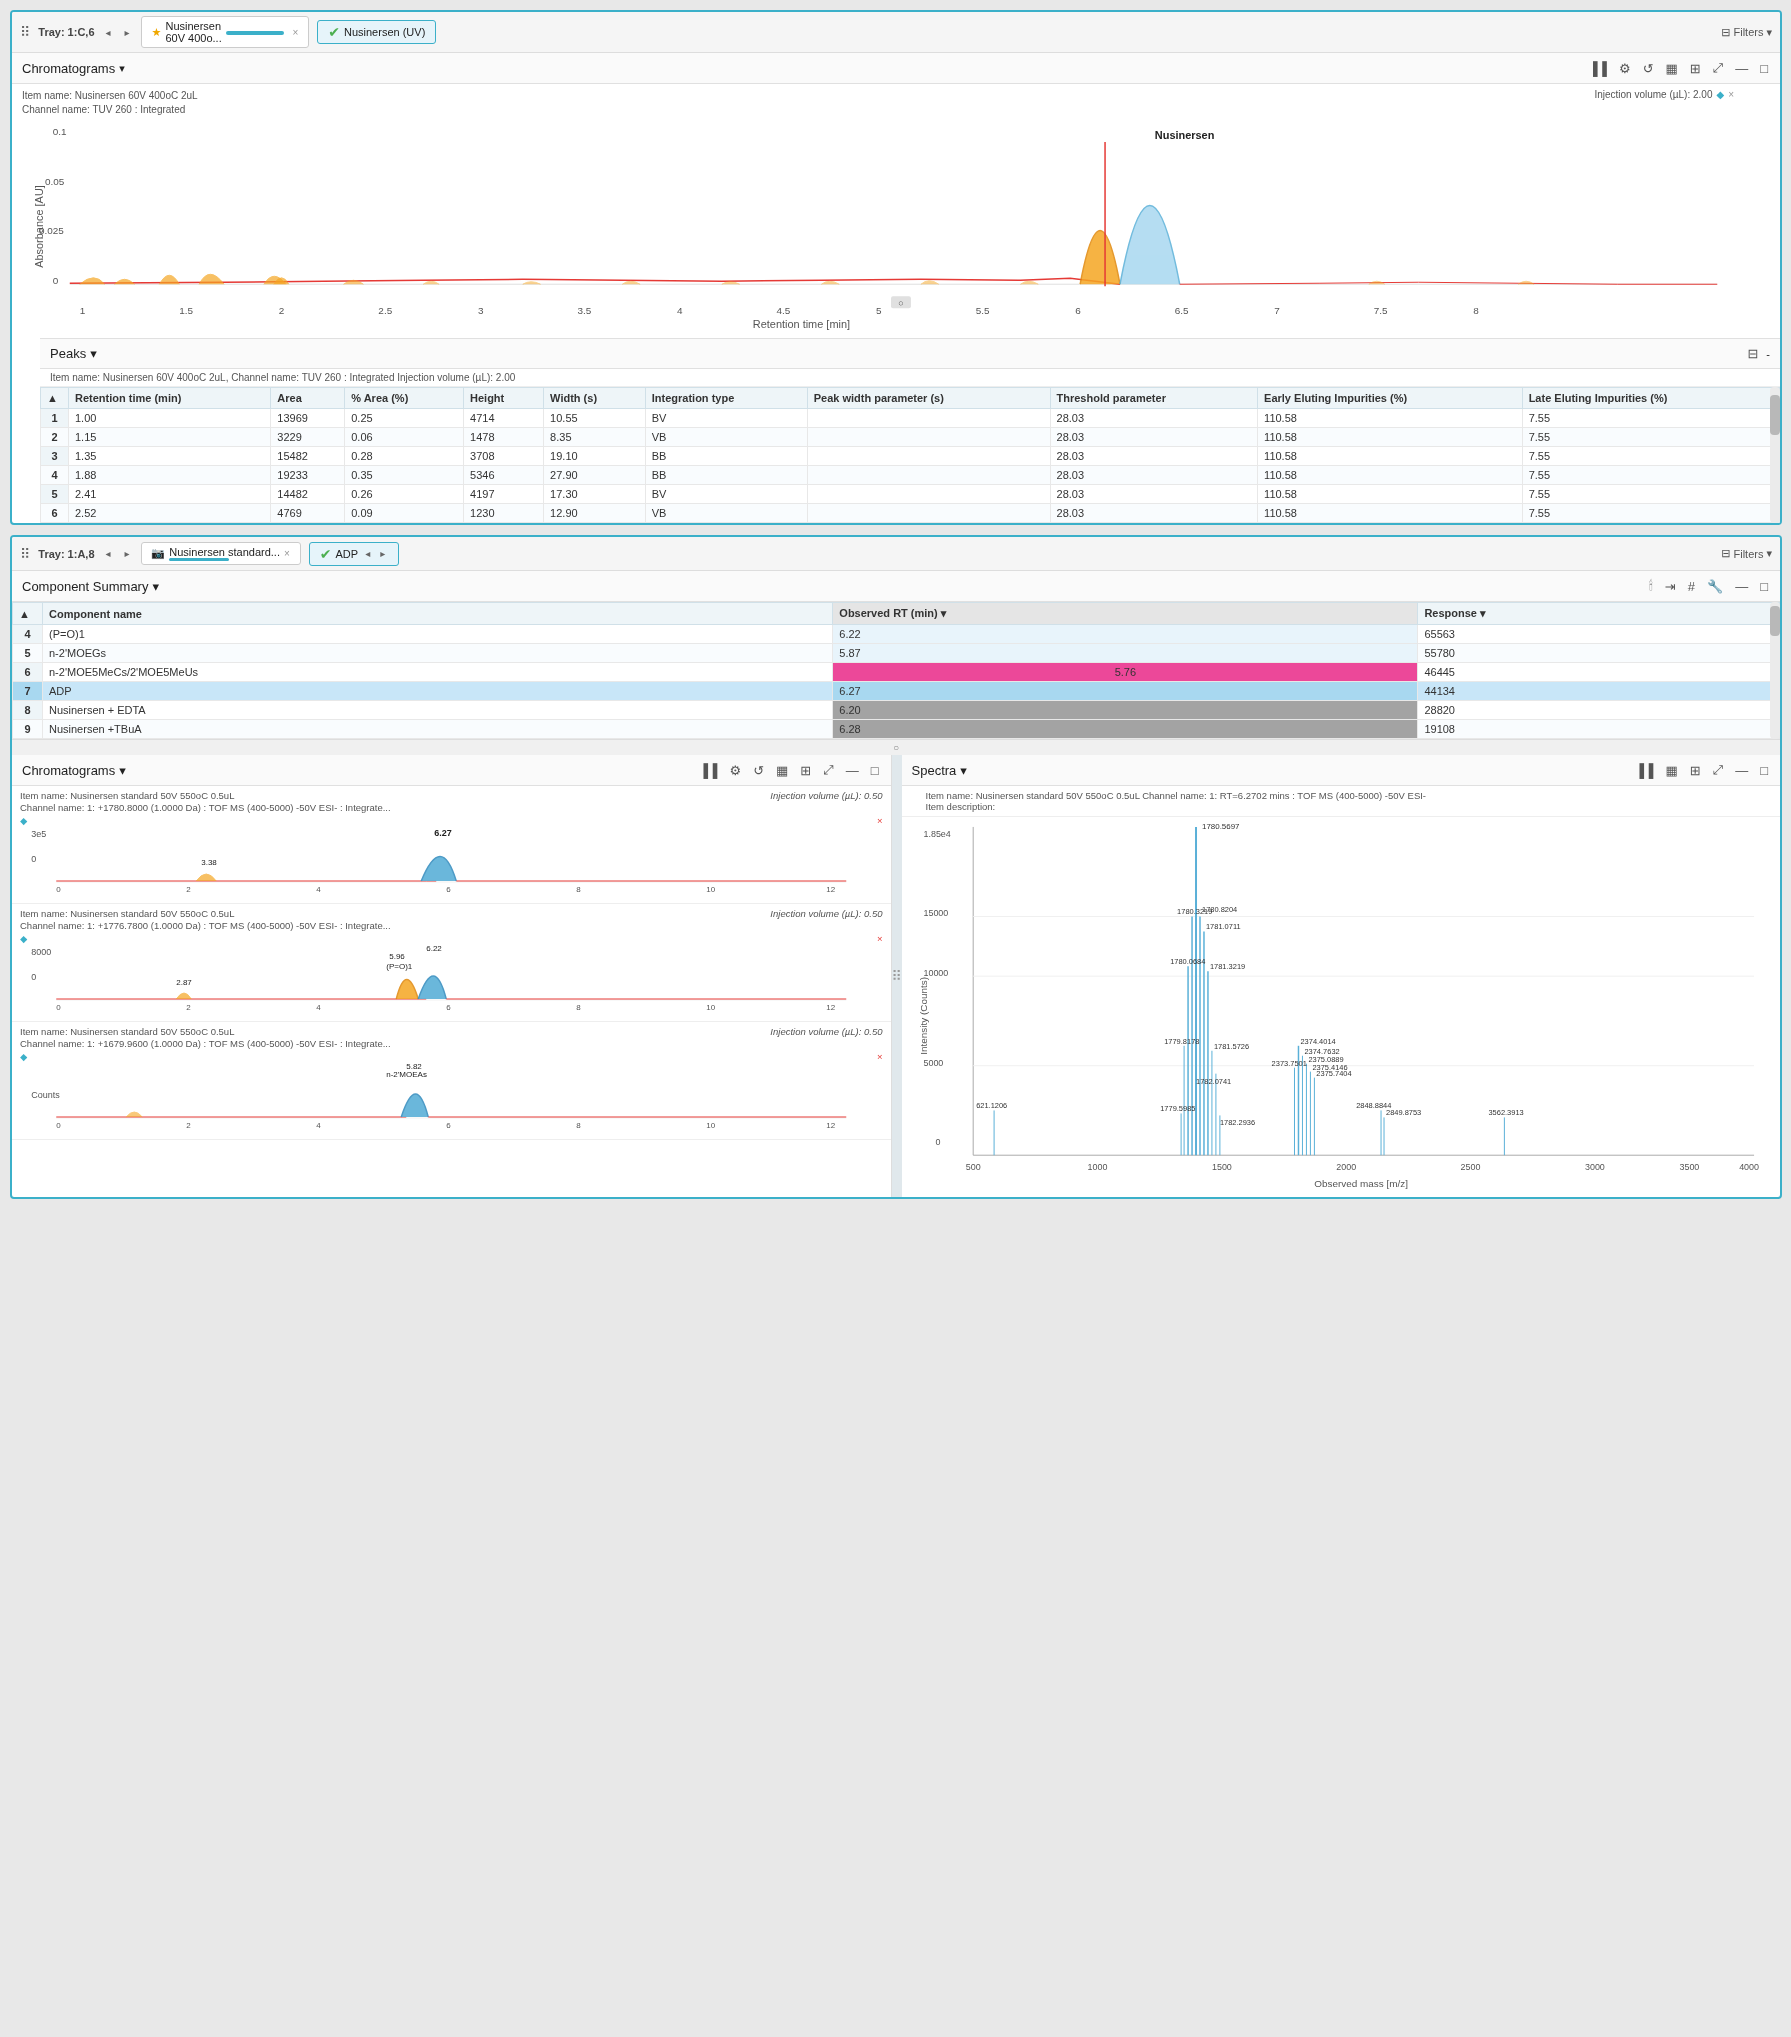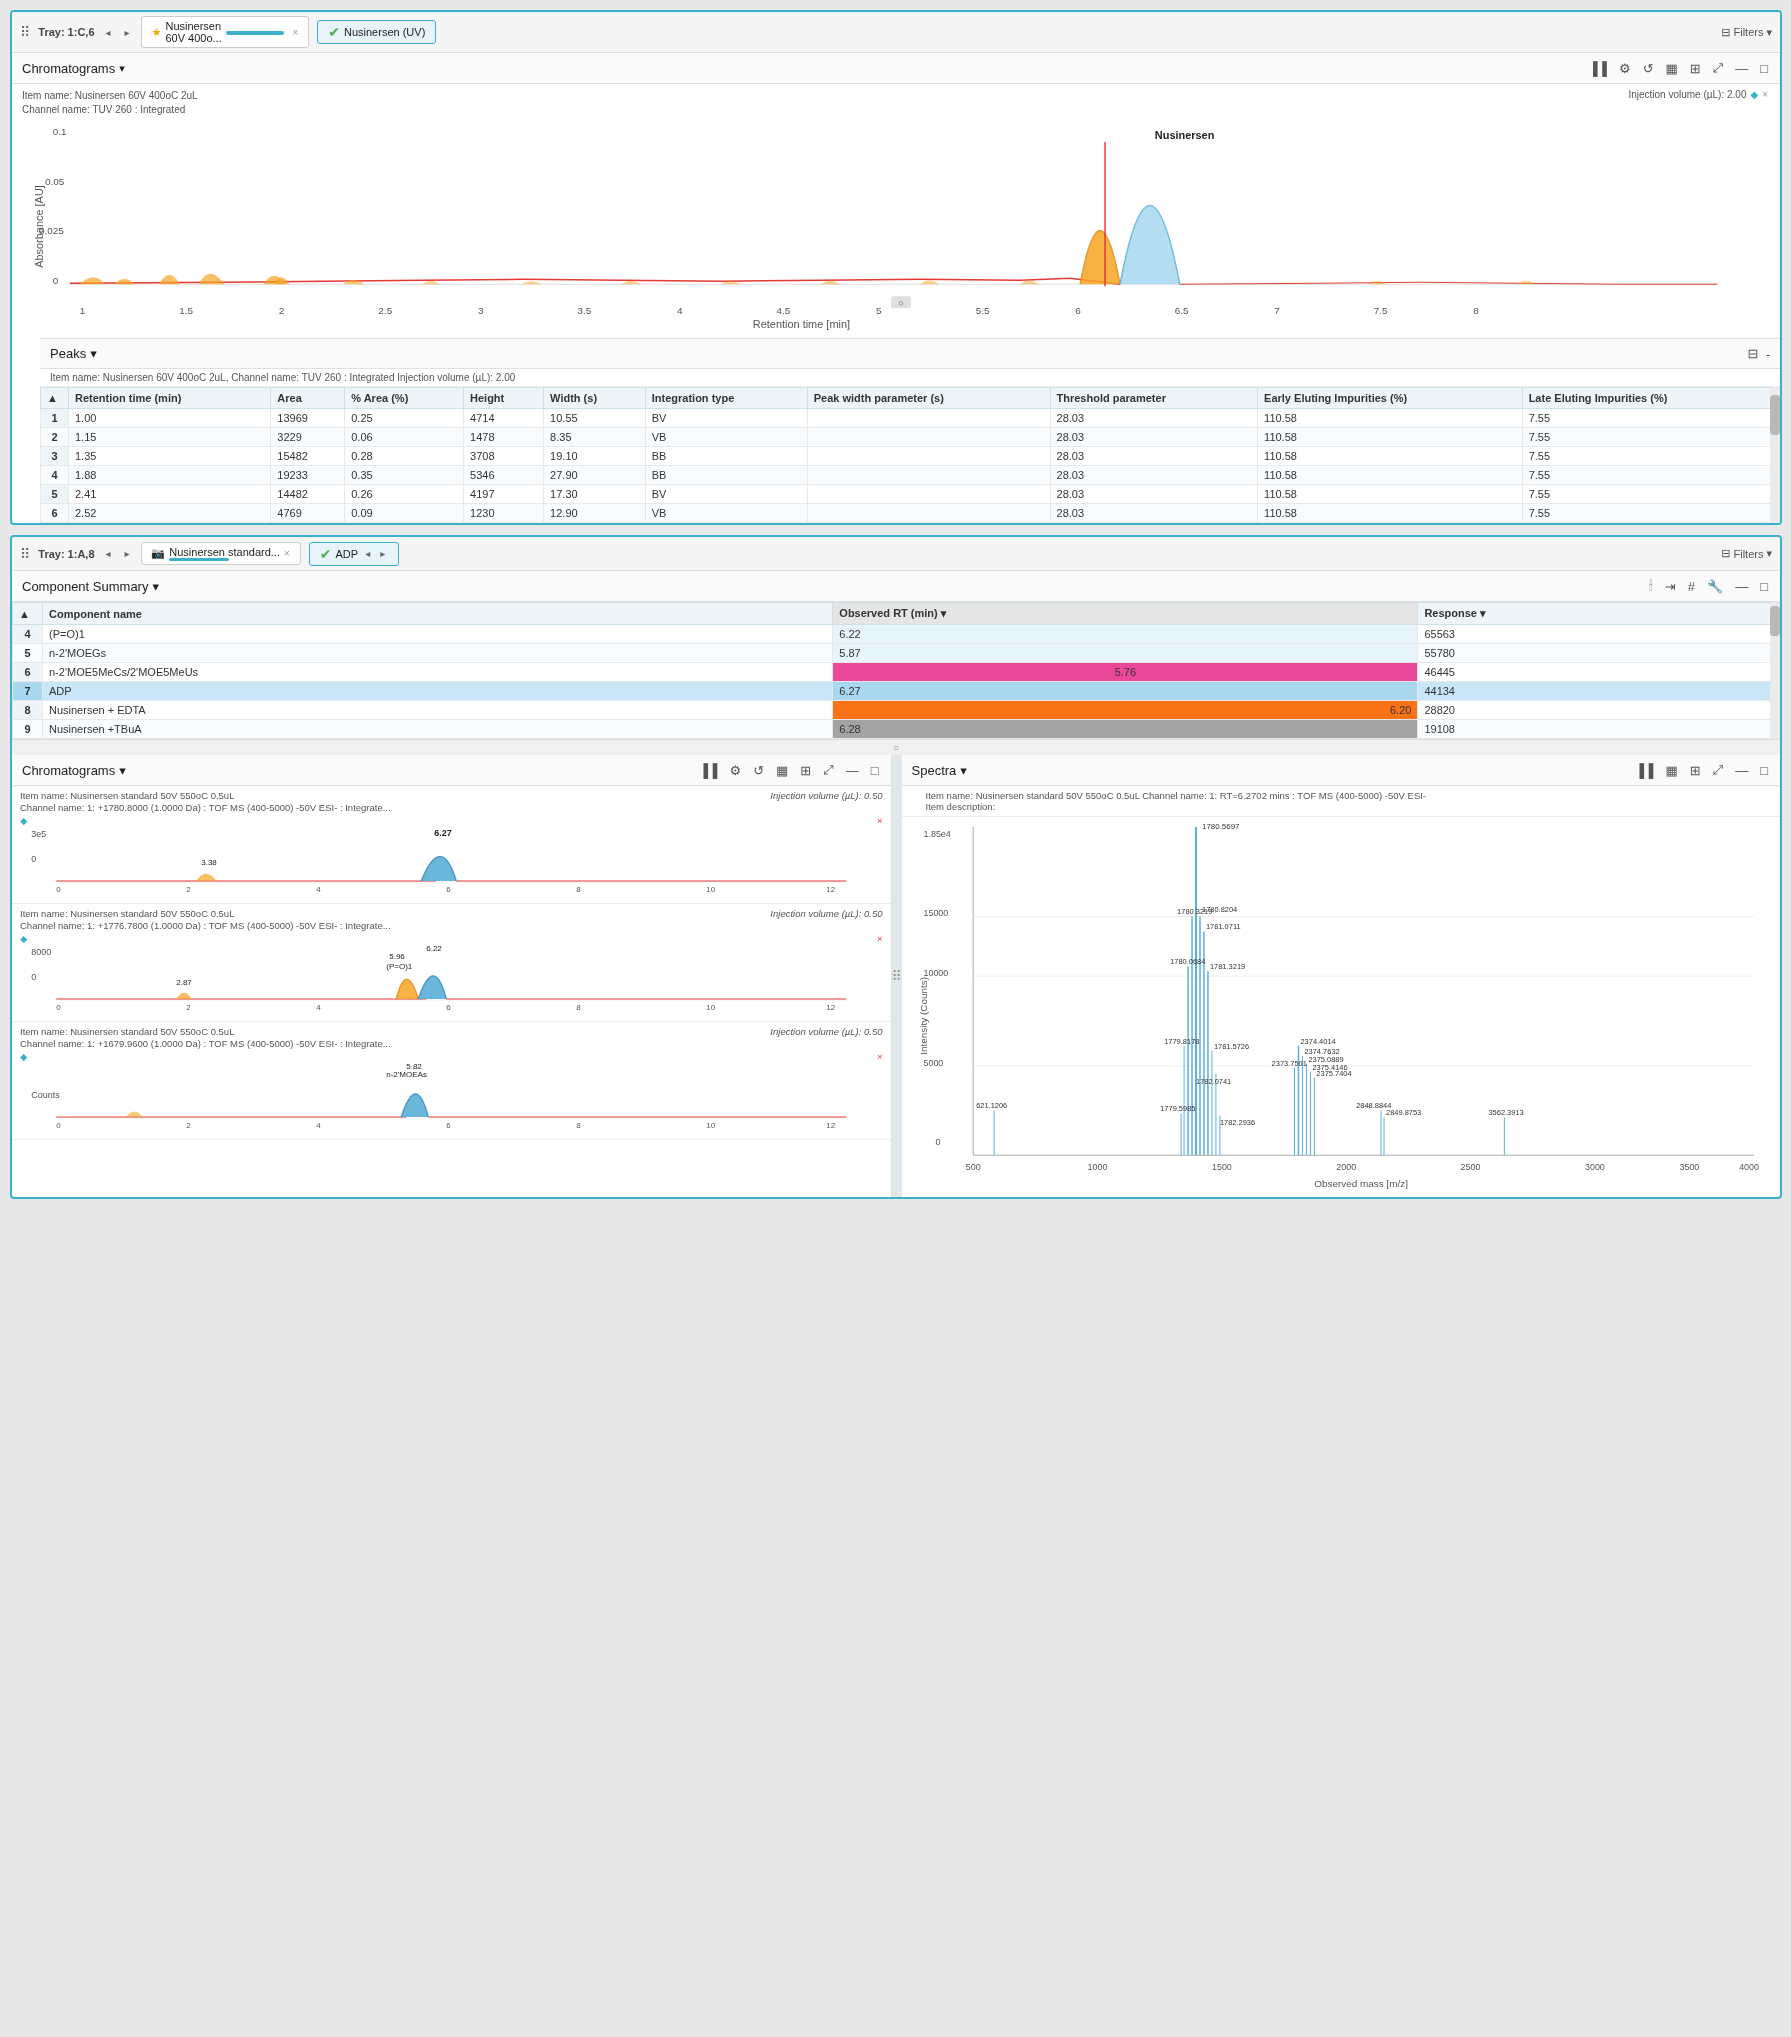--- a/index.html
+++ b/index.html
@@ -111,21 +111,21 @@
       padding: 5px 10px 0 10px;
       position: relative;
     }
     .chart-meta {
       font-size: 10px;
       color: #555;
       line-height: 1.4;
     }
     .injection-vol {
       position: absolute;
-      right: 12px;
+      right: 46px;
       top: 5px;
       font-size: 10px;
       color: #555;
       display: flex;
       align-items: center;
       gap: 4px;
     }
     
     .chromatogram-svg {
       width: 100%;
@@ -537,21 +537,21 @@
           </tr>
           <tr style="background:#c8e6f8;">
             <td class="row-num" style="background:#a8d8f0;">7</td>
             <td style="background:#c8e6f8;">ADP</td>
             <td style="background:#a8d8f0;">6.27</td>
             <td style="background:#c8e6f8;">44134</td>
           </tr>
           <tr>
             <td class="row-num">8</td>
             <td>Nusinersen + EDTA</td>
-            <td style="background:#f97316;text-align:right;">6.20</td>
+            <td style="background:#a3a3a3;">6.20</td>
             <td>28820</td>
           </tr>
           <tr>
             <td class="row-num">9</td>
             <td>Nusinersen +TBuA</td>
             <td style="background:#a3a3a3;">6.28</td>
             <td>19108</td>
           </tr>
         </tbody>
       </table>

